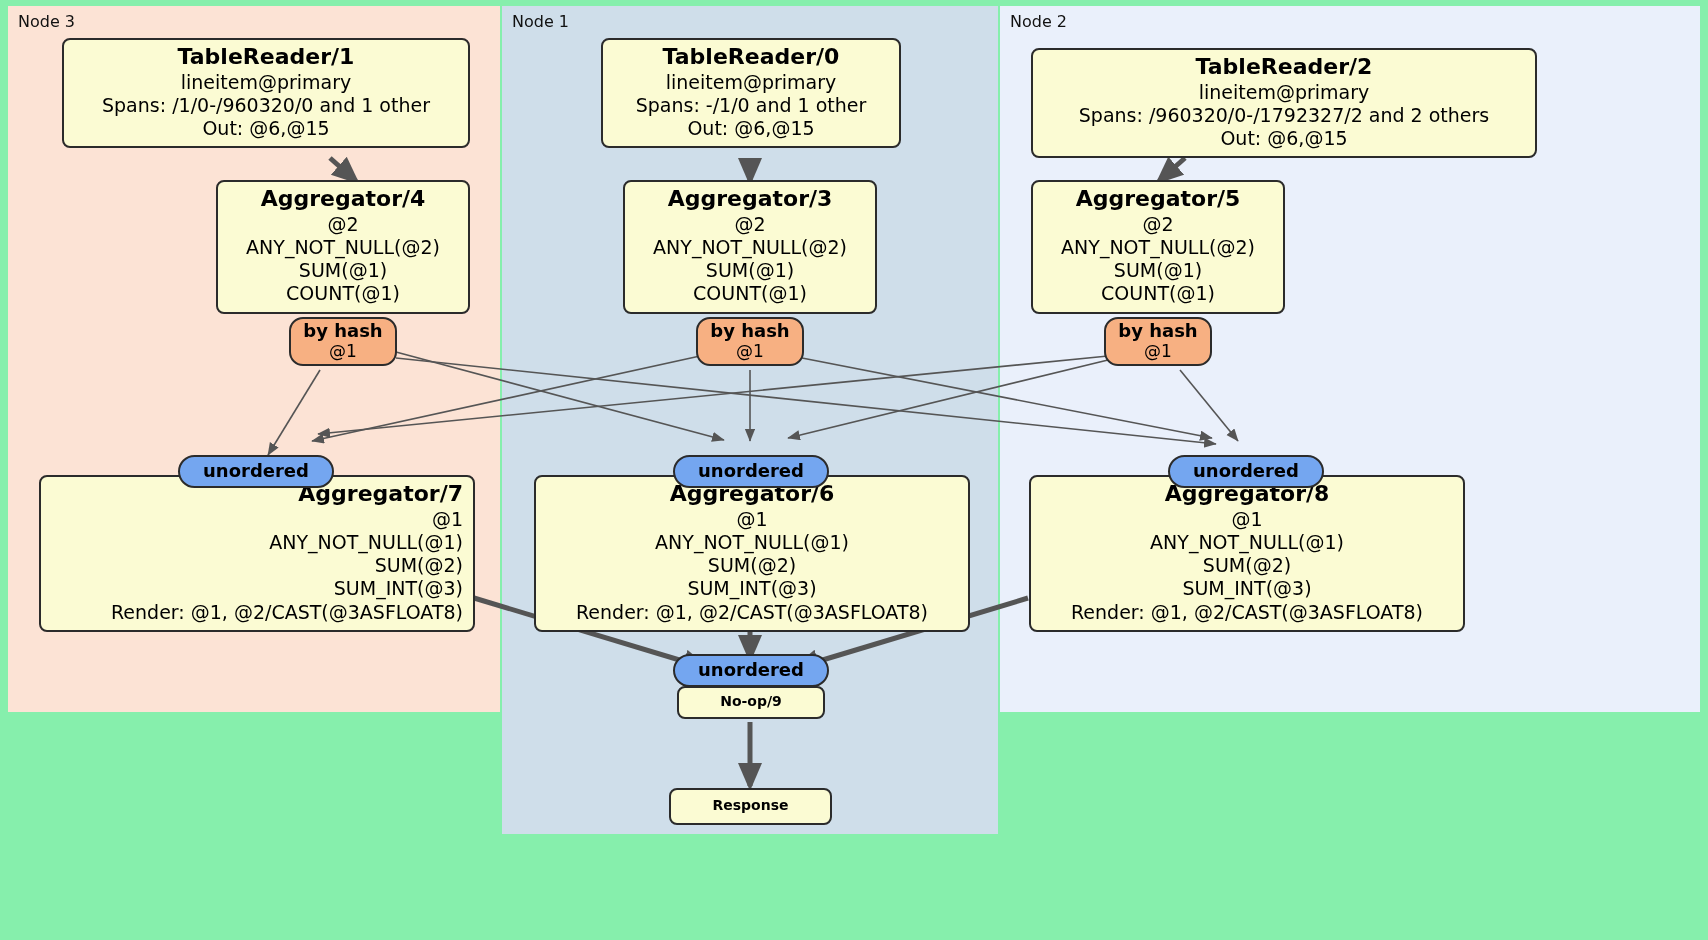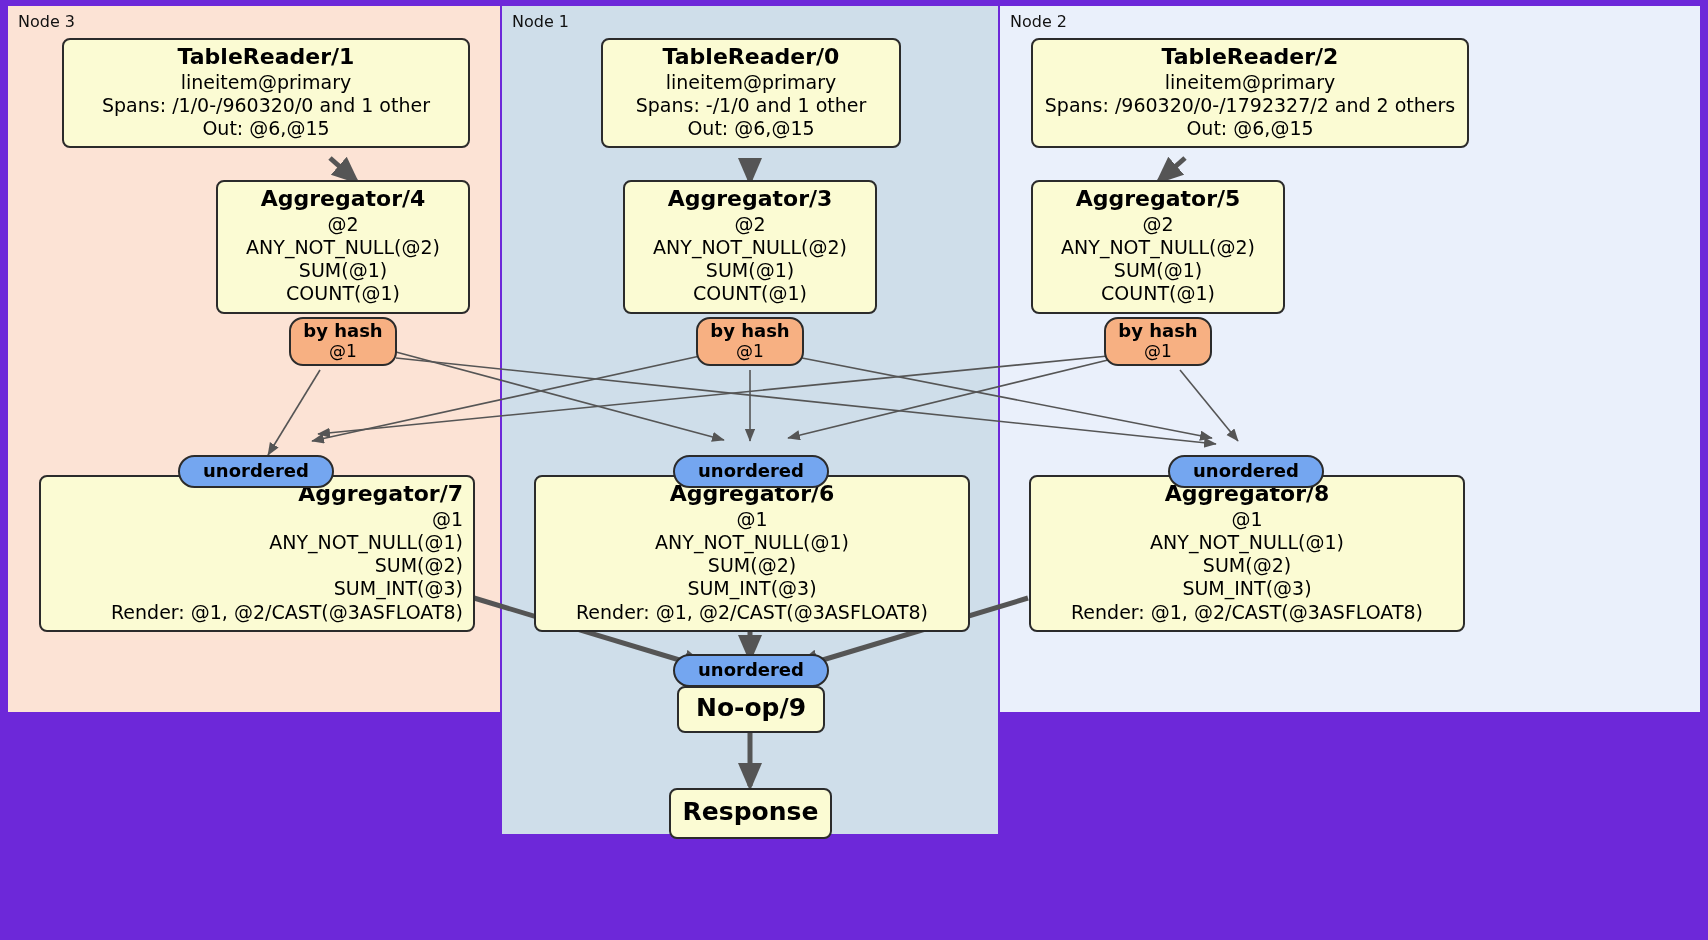--- a/index.html
+++ b/index.html
@@ -4,21 +4,21 @@
 <style>
   html, body {
     margin: 0;
     padding: 0;
     background: #ffffff;
   }
   #canvas {
     position: relative;
     width: 1708px;
     height: 940px;
-    background: #6d28d9;
+    background: #86efac;
     font-family: "DejaVu Sans", sans-serif;
     overflow: hidden;
   }
   
   .panel {
     position: absolute;
     box-sizing: border-box;
   }
   .panel-label {
     position: absolute;
@@ -53,21 +53,21 @@
     font-weight: bold;
     font-size: 22px;
     line-height: 1.22;
     white-space: nowrap;
   }
   .proc .line {
     font-size: 19px;
     line-height: 1.22;
     white-space: nowrap;
   }
-  .proc.small .title { font-size: 25px; }
+  .proc.small .title { font-size: 14px; }
   
   .pill {
     position: absolute;
     box-sizing: border-box;
     border: 2px solid #2b2b2b;
     border-radius: 16px;
     text-align: center;
     z-index: 8;
     color: #000000;
     padding: 2px 12px 3px 12px;
@@ -152,21 +152,21 @@
     <div class="line">Out: @6,@15</div>
   </div>
 
   <div class="proc" style="left:601px; top:38px; width:300px;">
     <div class="title">TableReader/0</div>
     <div class="line">lineitem@primary</div>
     <div class="line">Spans: -/1/0 and 1 other</div>
     <div class="line">Out: @6,@15</div>
   </div>
 
-  <div class="proc" style="left:1031px; top:38px; width:438px;">
+  <div class="proc" style="left:1031px; top:48px; width:506px;">
     <div class="title">TableReader/2</div>
     <div class="line">lineitem@primary</div>
     <div class="line">Spans: /960320/0-/1792327/2 and 2 others</div>
     <div class="line">Out: @6,@15</div>
   </div>
 
   <div class="proc" style="left:216px; top:180px; width:254px;">
     <div class="title">Aggregator/4</div>
     <div class="line">@2</div>
     <div class="line">ANY_NOT_NULL(@2)</div>

